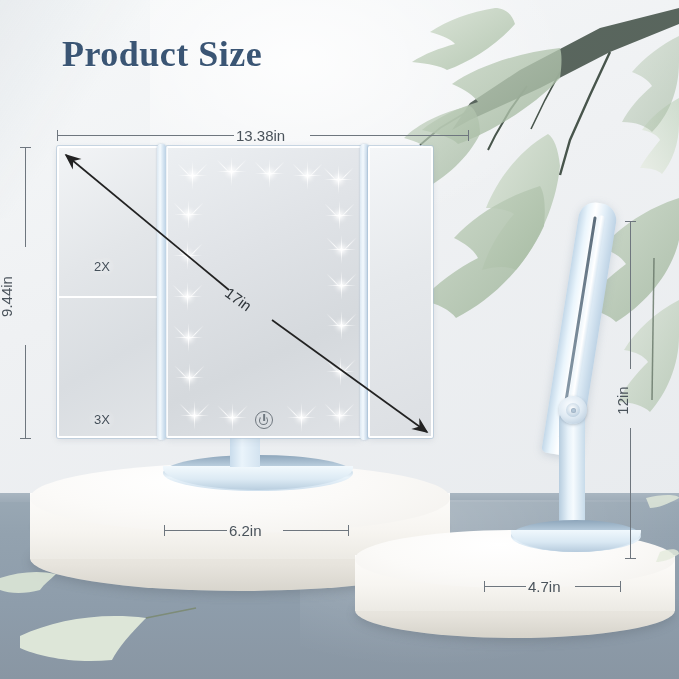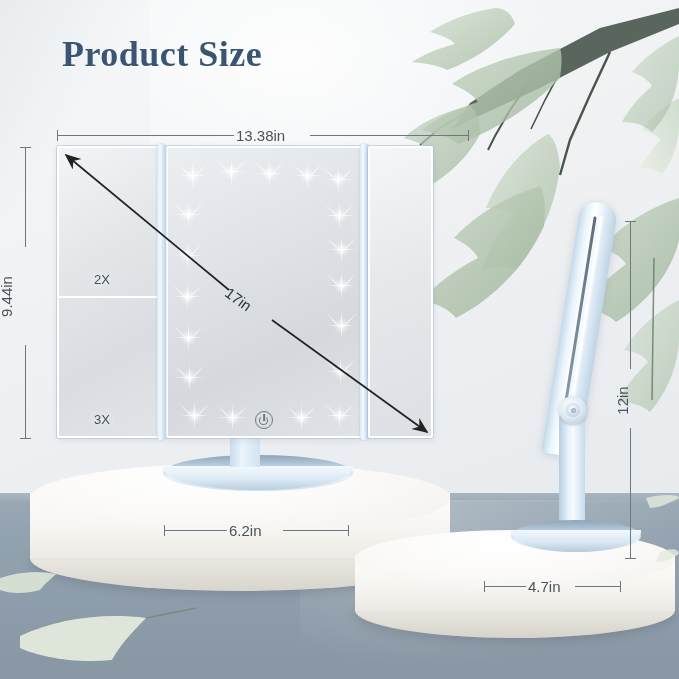--- a/index.html
+++ b/index.html
@@ -237,21 +237,21 @@
 
   <div class="stand">
     <div class="tray"></div>
       <div class="front"></div>
   </div>
   <div class="neck"></div>
 
   <div class="mirror">
     <div class="wing wing-left">
       <div class="split"></div>
-      <div class="mag-badge" style="left:35px;top:124px;">2X</div>
+      <div class="mag-badge" style="left:35px;top:111px;">2X</div>
       <div class="mag-badge" style="left:35px;top:264px;">3X</div>
     </div>
 
     <div class="center">
 
       <div class="led" style="left:23px;top:26px;">
           <i class="d1"></i>
           <i class="d2"></i>
         </div>
       <div class="led" style="left:62px;top:22px;">

